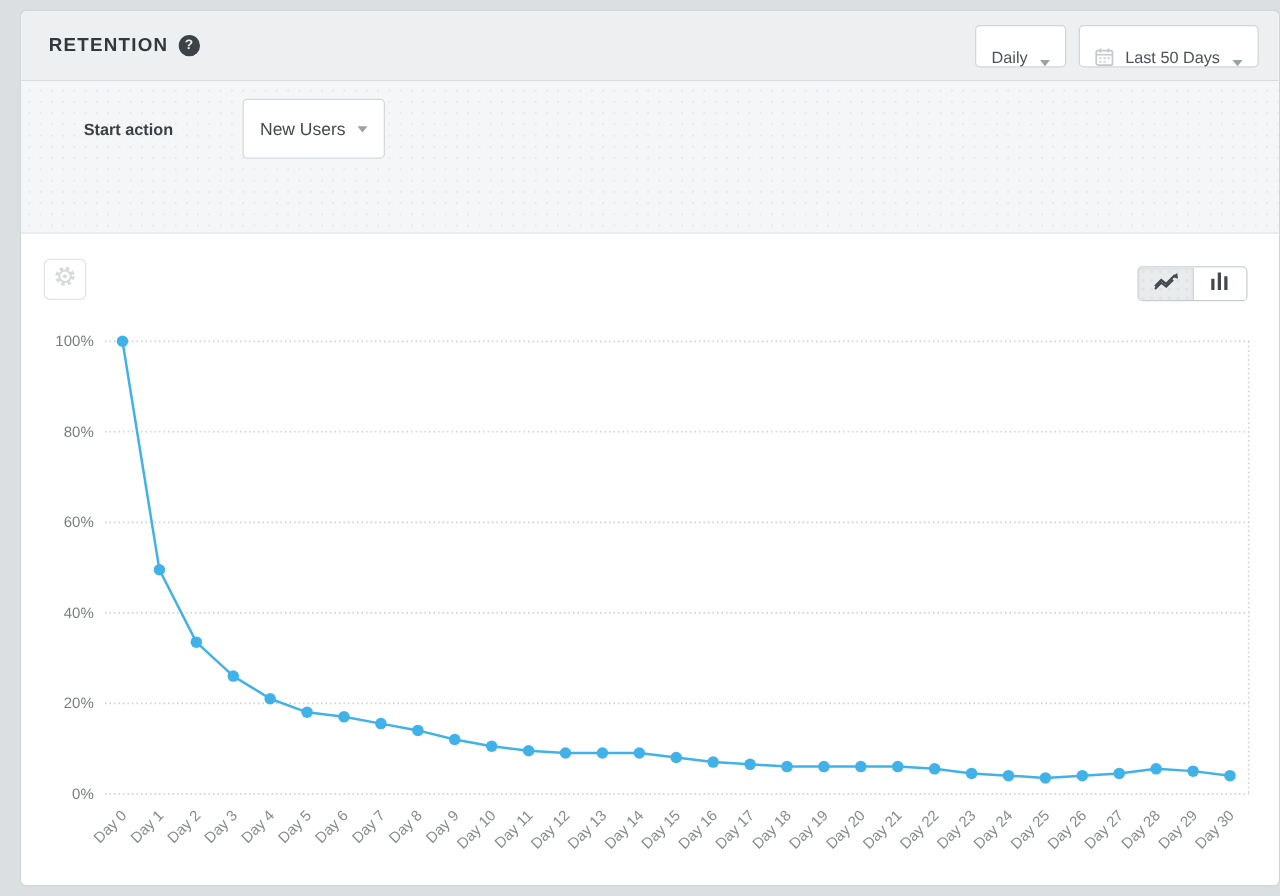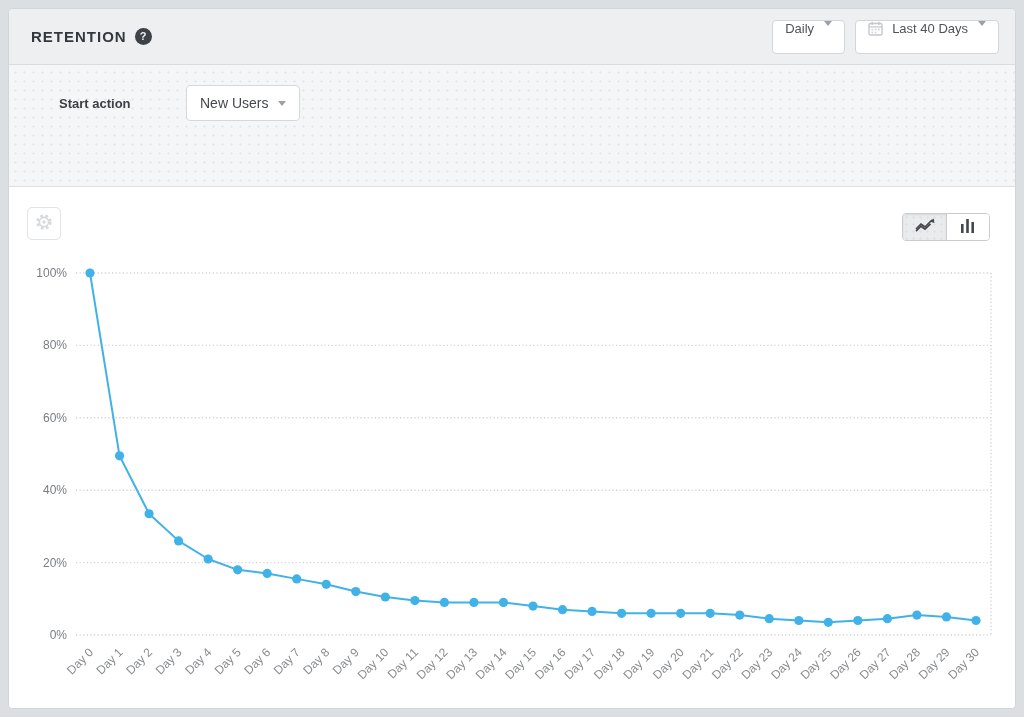--- a/index.html
+++ b/index.html
@@ -3,62 +3,62 @@
 <meta charset="utf-8">
 <style>
   * { margin:0; padding:0; box-sizing:border-box; }
   html,body { width:1024px; height:717px; }
   body {
     background:#dcdfe1;
     font-family:"Liberation Sans", sans-serif;
     overflow:hidden;
   }
   .card {
-    position:absolute; left:8px; top:8px; width:1008px; height:701px;
+    position:absolute; left:16px; top:8px; width:1008px; height:701px;
     background:#ffffff; border:1px solid #d2d5d8; border-radius:5px;
     overflow:hidden;
   }
   
   .hdr {
     height:56px; background:#edeff1; border-bottom:1px solid #d9dcdf;
     display:flex; align-items:center; padding:0 16px 0 22px;
   }
   .hdr-title {
     font-size:15px; font-weight:bold; color:#33383d; letter-spacing:1px;
   }
   .help-badge {
     width:17px; height:17px; border-radius:50%; background:#3d4248;
     color:#edeff1; font-size:11px; font-weight:bold; line-height:17px;
     text-align:center; margin-left:8px; cursor:pointer;
   }
   .hdr-spacer { flex:1; }
   .btn {
     background:#fff; border:1px solid #d3d6d9; border-radius:4px;
     color:#4f5358; font-size:13px; font-family:"Liberation Sans",sans-serif;
-    display:inline-flex; align-items:flex-start; cursor:pointer;
+    display:inline-flex; align-items:flex-end; cursor:pointer;
   }
   .btn.daily { height:34px; padding:0 12px; margin-right:10px; }
   .btn.range { height:34px; padding:0 12px; }
   .caret {
     width:0; height:0; border-left:4px solid transparent; border-right:4px solid transparent;
     border-top:5px solid #9ba1a6; margin-left:10px; display:inline-block;
   }
   .cal-icon { margin-right:9px; display:inline-flex; }
   
   .filters {
     height:122px; background:#f5f6f8; border-bottom:1px solid #dde0e2;
     background-image:radial-gradient(#e7e9ec 1px, transparent 1.2px);
     background-size:9px 9px; background-position:2px 3px;
     padding:20px 0 0 22px;
   }
   .filter-row { display:flex; align-items:center; margin-bottom:12px; height:36px;margin-left:28px; }
   .filter-label { width:127px; font-size:13px; font-weight:bold; color:#3c4045; }
   .dd {
     background:#fff; border:1px solid #d5d8da; border-radius:4px;
-    height:36px; padding:0 13px; display:inline-flex; align-items:center;
+    height:48px; padding:0 13px; display:inline-flex; align-items:center;
     font-size:14px; color:#44484c; cursor:pointer;
   }
   
   .chart-panel { position:relative; height:522px; background:#fff; }
   .gear-btn {
     position:absolute; left:18px; top:20px; width:34px; height:33px;
     background:#fff; border:1px solid #e1e4e6; border-radius:5px;
     display:flex; align-items:center; justify-content:center; cursor:pointer;
   }
   .seg-ctl {
@@ -101,21 +101,21 @@
           <line x1="4.2" y1="0.8" x2="4.2" y2="4" stroke="#c3c8cc" stroke-width="1.4"></line>
           <line x1="10.8" y1="0.8" x2="10.8" y2="4" stroke="#c3c8cc" stroke-width="1.4"></line>
           <line x1="1" y1="5.8" x2="14" y2="5.8" stroke="#c3c8cc" stroke-width="1.2"></line>
           <rect x="3.4" y="7.6" width="1.8" height="1.8" fill="#d4d8db"></rect>
           <rect x="6.7" y="7.6" width="1.8" height="1.8" fill="#d4d8db"></rect>
           <rect x="10" y="7.6" width="1.8" height="1.8" fill="#d4d8db"></rect>
           <rect x="3.4" y="10.6" width="1.8" height="1.8" fill="#d4d8db"></rect>
           <rect x="6.7" y="10.6" width="1.8" height="1.8" fill="#d4d8db"></rect>
         </svg>
       </span>
-      <span>Last 40 Days</span>
+      <span>Last 50 Days</span>
       <span class="caret"></span>
     </span>
   </div>
 
   <div class="filters">
     <div class="filter-row">
       <span class="filter-label">Start action</span>
       <span class="dd">
         <span>New Users</span>
         <span class="caret"></span>

